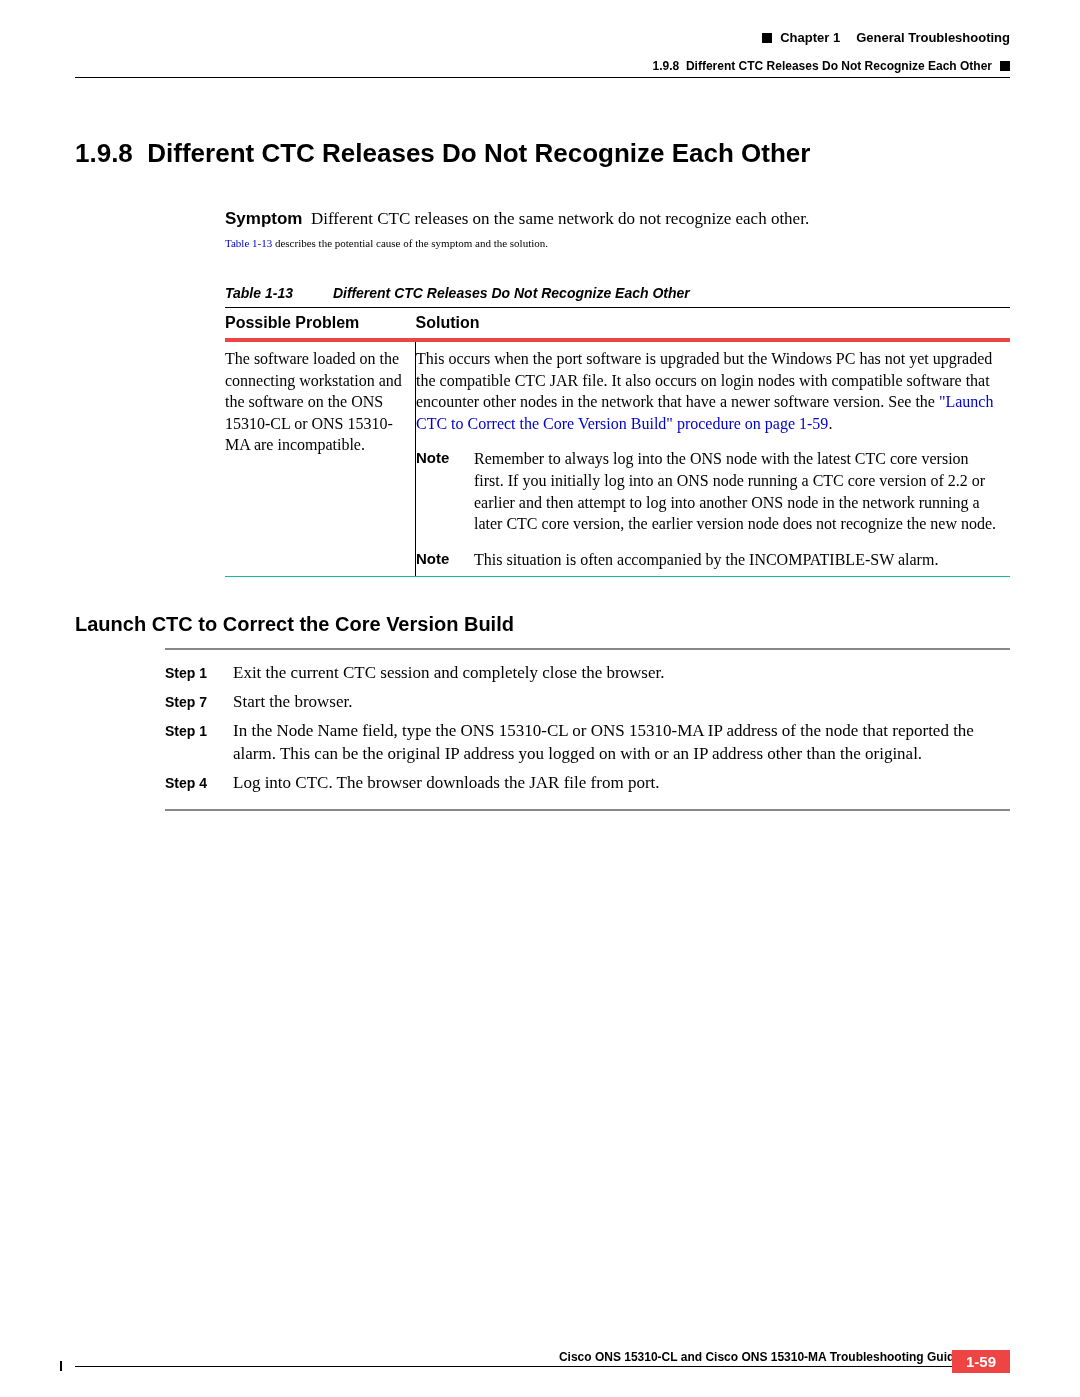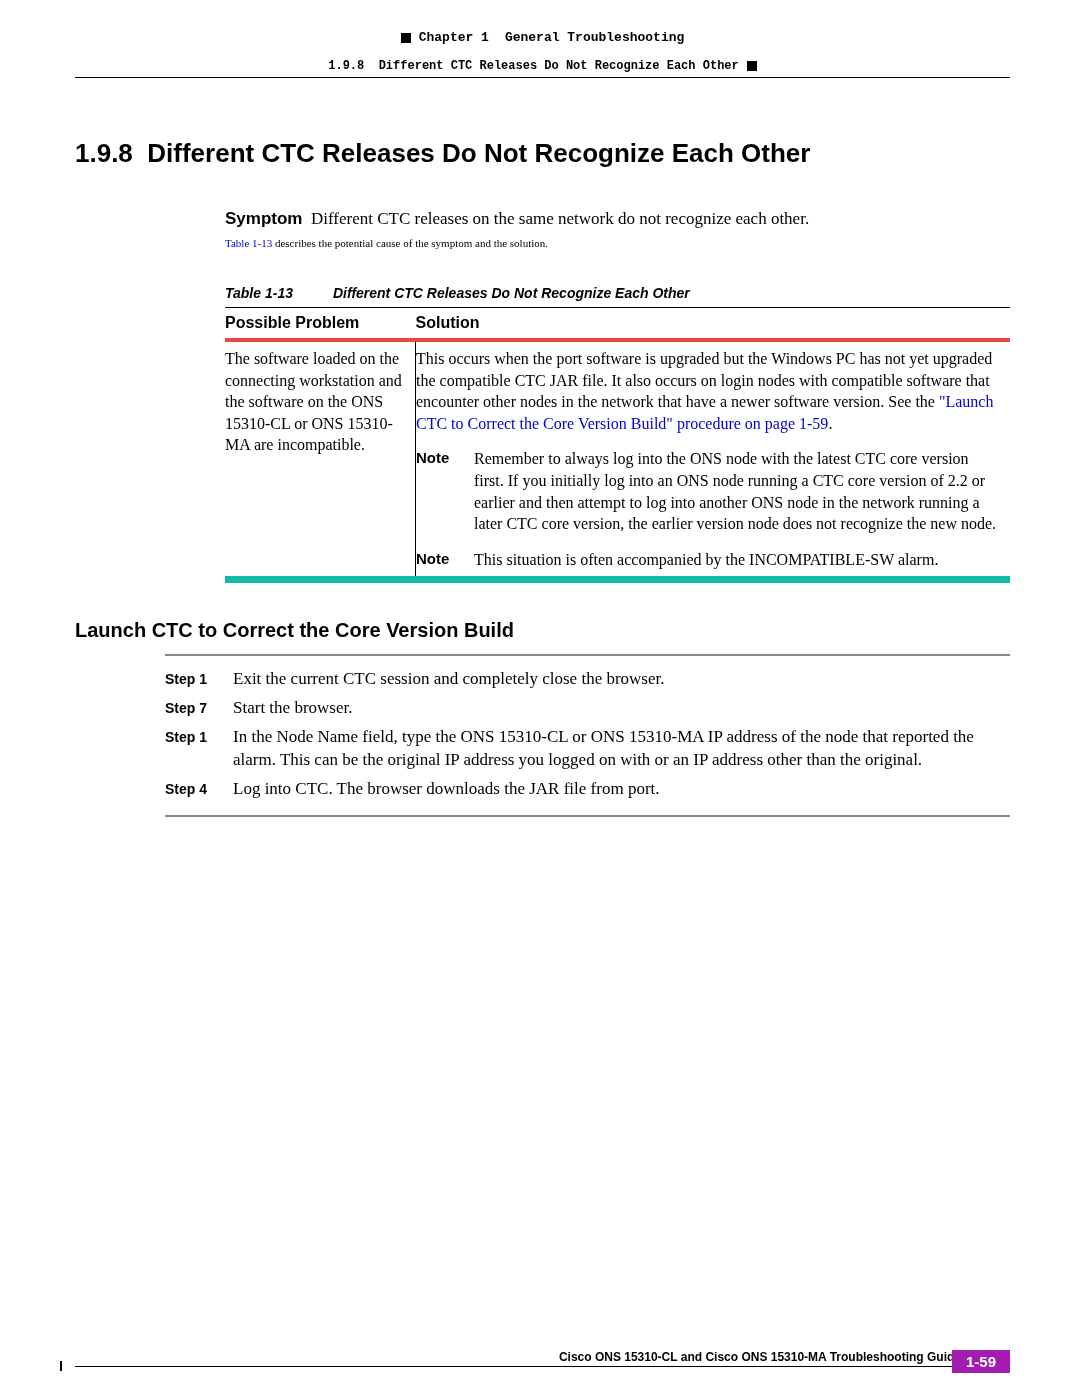--- a/index.html
+++ b/index.html
@@ -12,22 +12,22 @@
   }
   .page {
     padding: 30px 70px 30px 75px;
     box-sizing: border-box;
     width: 1080px;
     min-height: 1397px;
     position: relative;
   }
   .header-row {
     display: flex;
-    justify-content: center;
-    font-family: Liberation Mono, monospace;
+    justify-content: flex-end;
+    font-family: Liberation Sans, sans-serif;
     font-size: 13px;
     margin-bottom: 4px;
   }
   .header-left {
     display: flex;
     align-items: center;
     gap: 8px;
     font-weight: bold;
   }
   .header-left .sq {
@@ -83,21 +83,21 @@
   table.problem th {
     font-family: Arial, Helvetica, sans-serif;
     text-align: left;
     border-top: 1px solid #000;
     border-bottom: 4px solid #ef4444;
     padding: 6px 8px 6px 0;
   }
   table.problem td {
     vertical-align: top;
     padding: 6px 10px 6px 0;
-    border-bottom: 7px solid #14b8a6;
+    border-bottom: 1px solid #14b8a6;
     line-height: 1.35;
   }
   table.problem td.col1 {
     width: 180px;
     border-right: 1px solid #000;
     padding-right:10px;
   }
   .note-row { display:flex; gap:18px; margin-top:14px; }
   .note-label {
     font-family: Arial, Helvetica, sans-serif;
@@ -140,21 +140,21 @@
     display:flex;
     justify-content:flex-end;
     align-items:center;
     gap:8px;
   }
   .footer-title .sq { width:9px;height:9px;background:#000;display:inline-block;}
   .footer-rule { border-top:1px solid #000; }
   .page-badge {
     position:absolute;
     right:0; bottom:-6px;
-    background:#a21caf; color:#fff;
+    background:#ef4444; color:#fff;
     font-family: Arial, Helvetica, sans-serif;
     font-weight:bold;
     font-size:15px;
     padding:3px 14px;
   }
   .left-mark {
     position:absolute;
     left:60px; bottom:26px;
     border-left:2px solid #000;
     height:10px;

